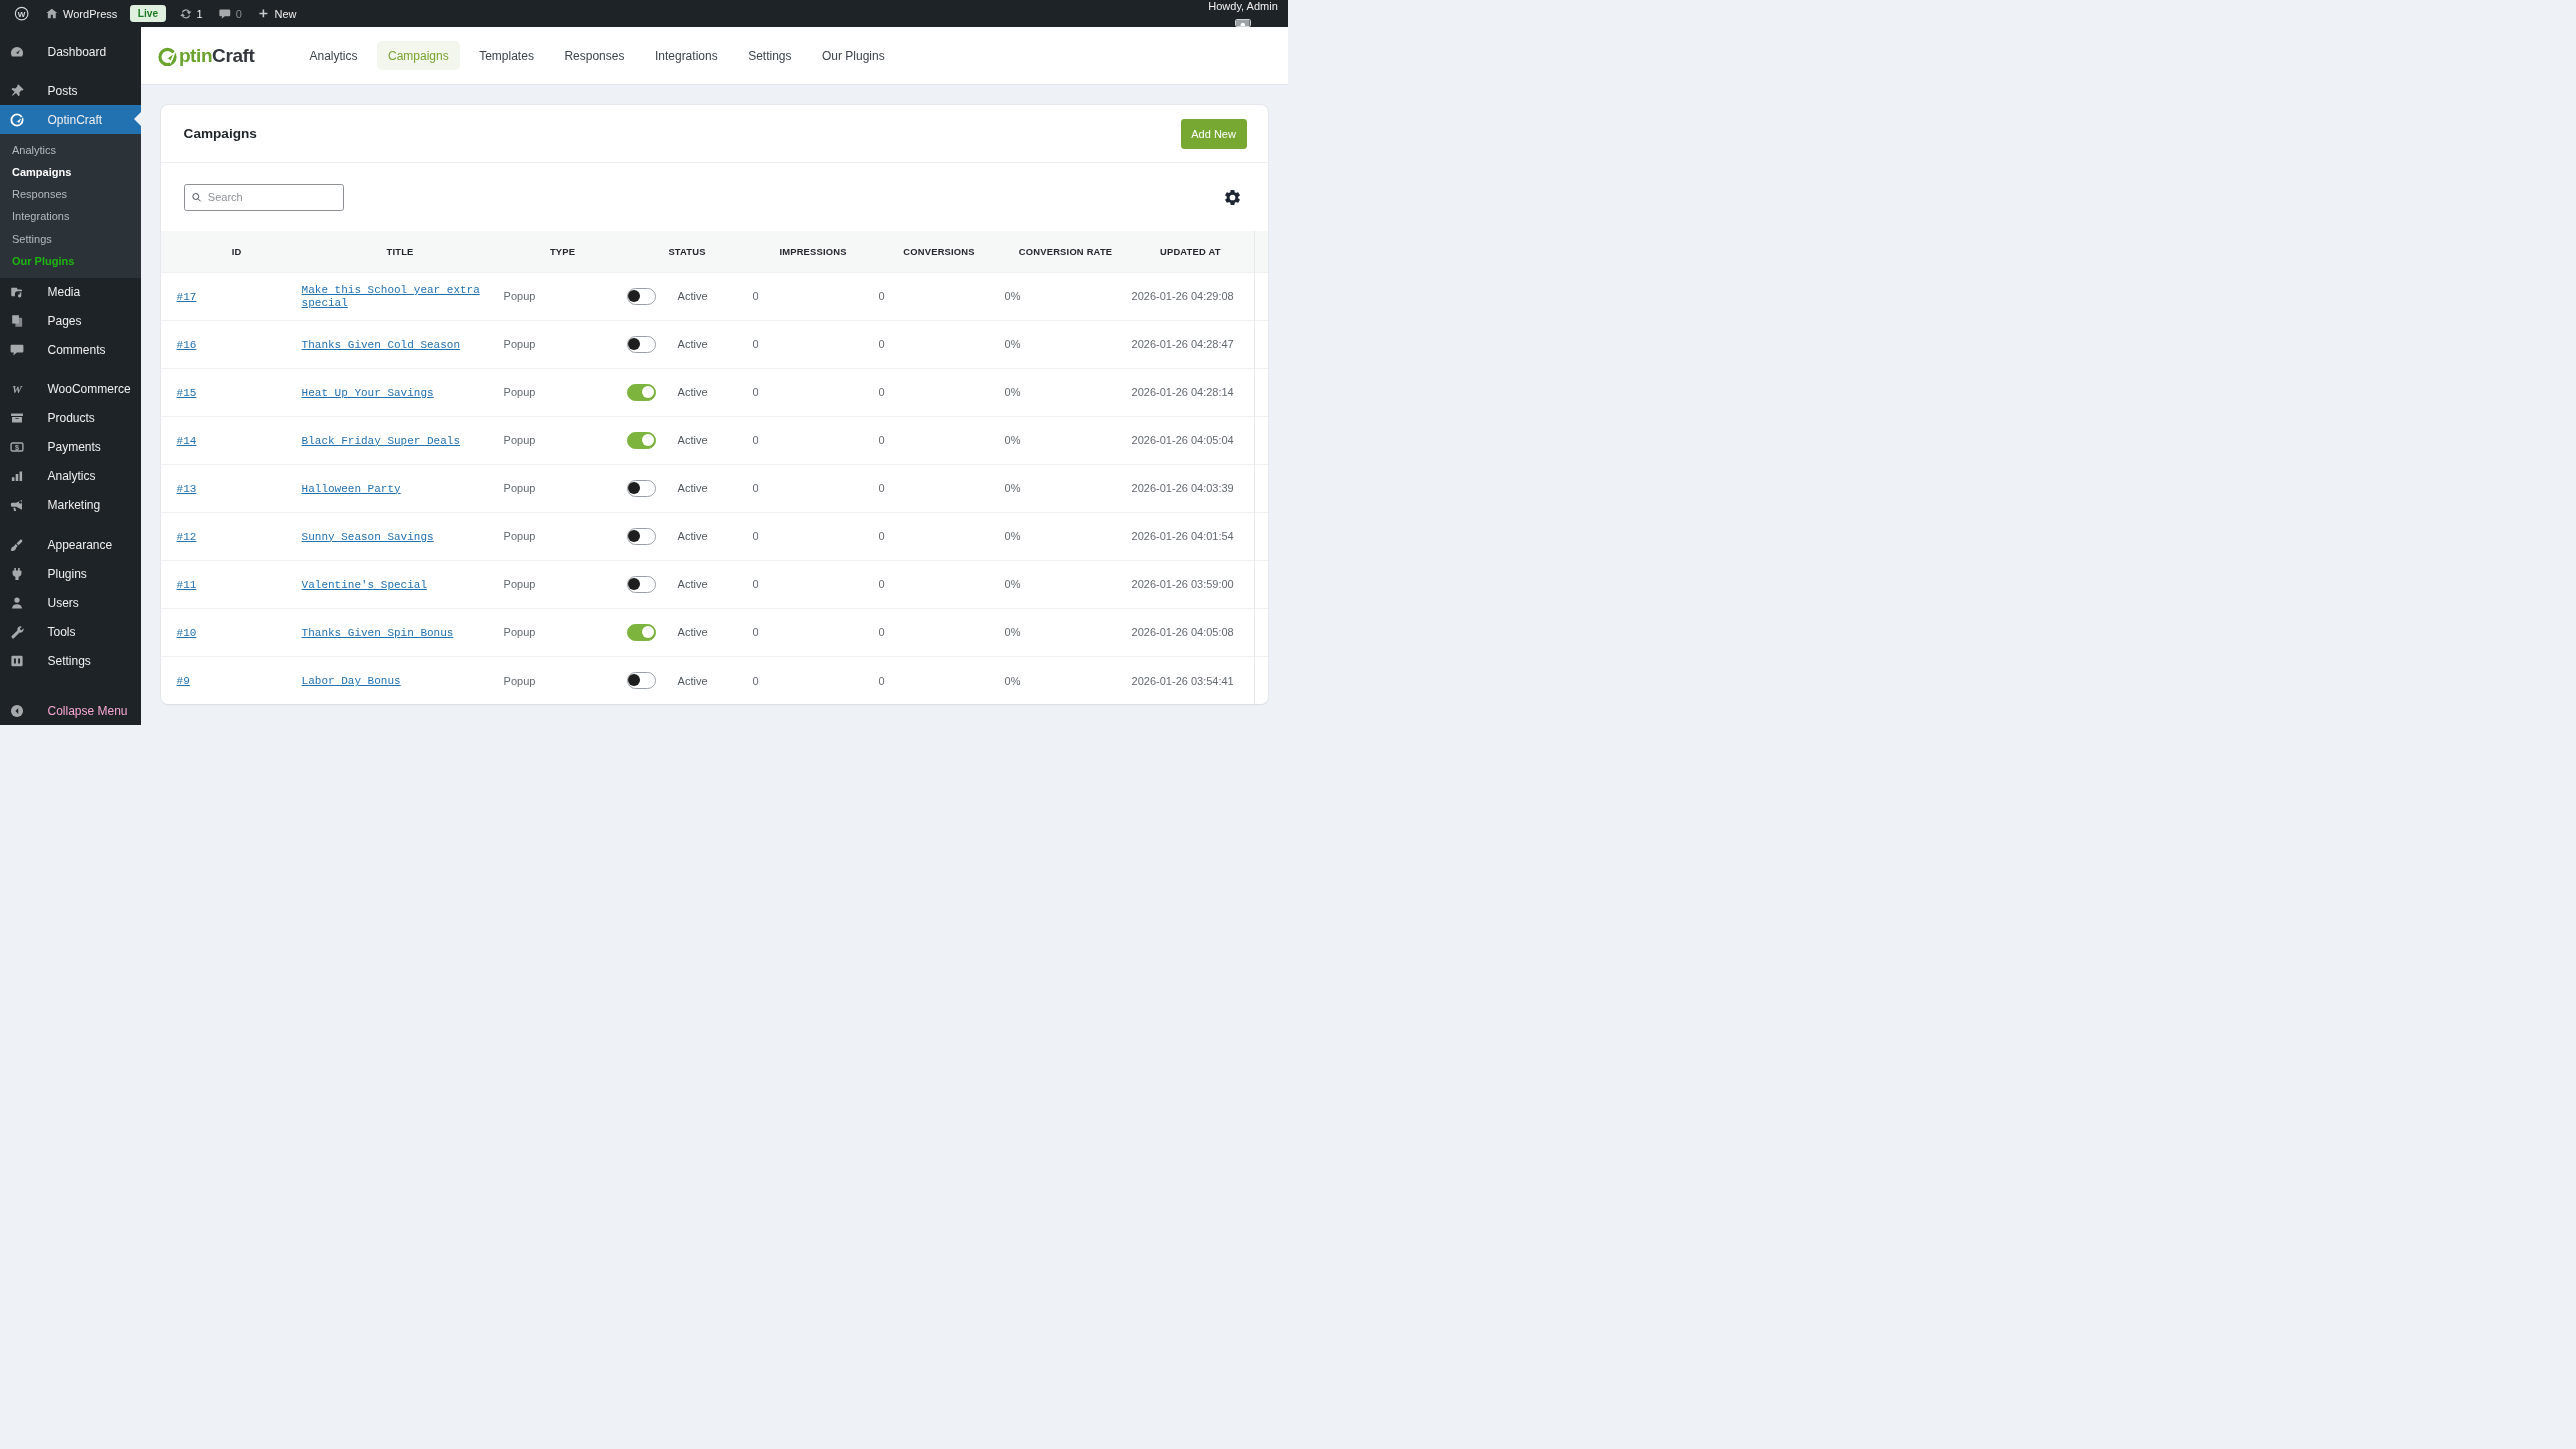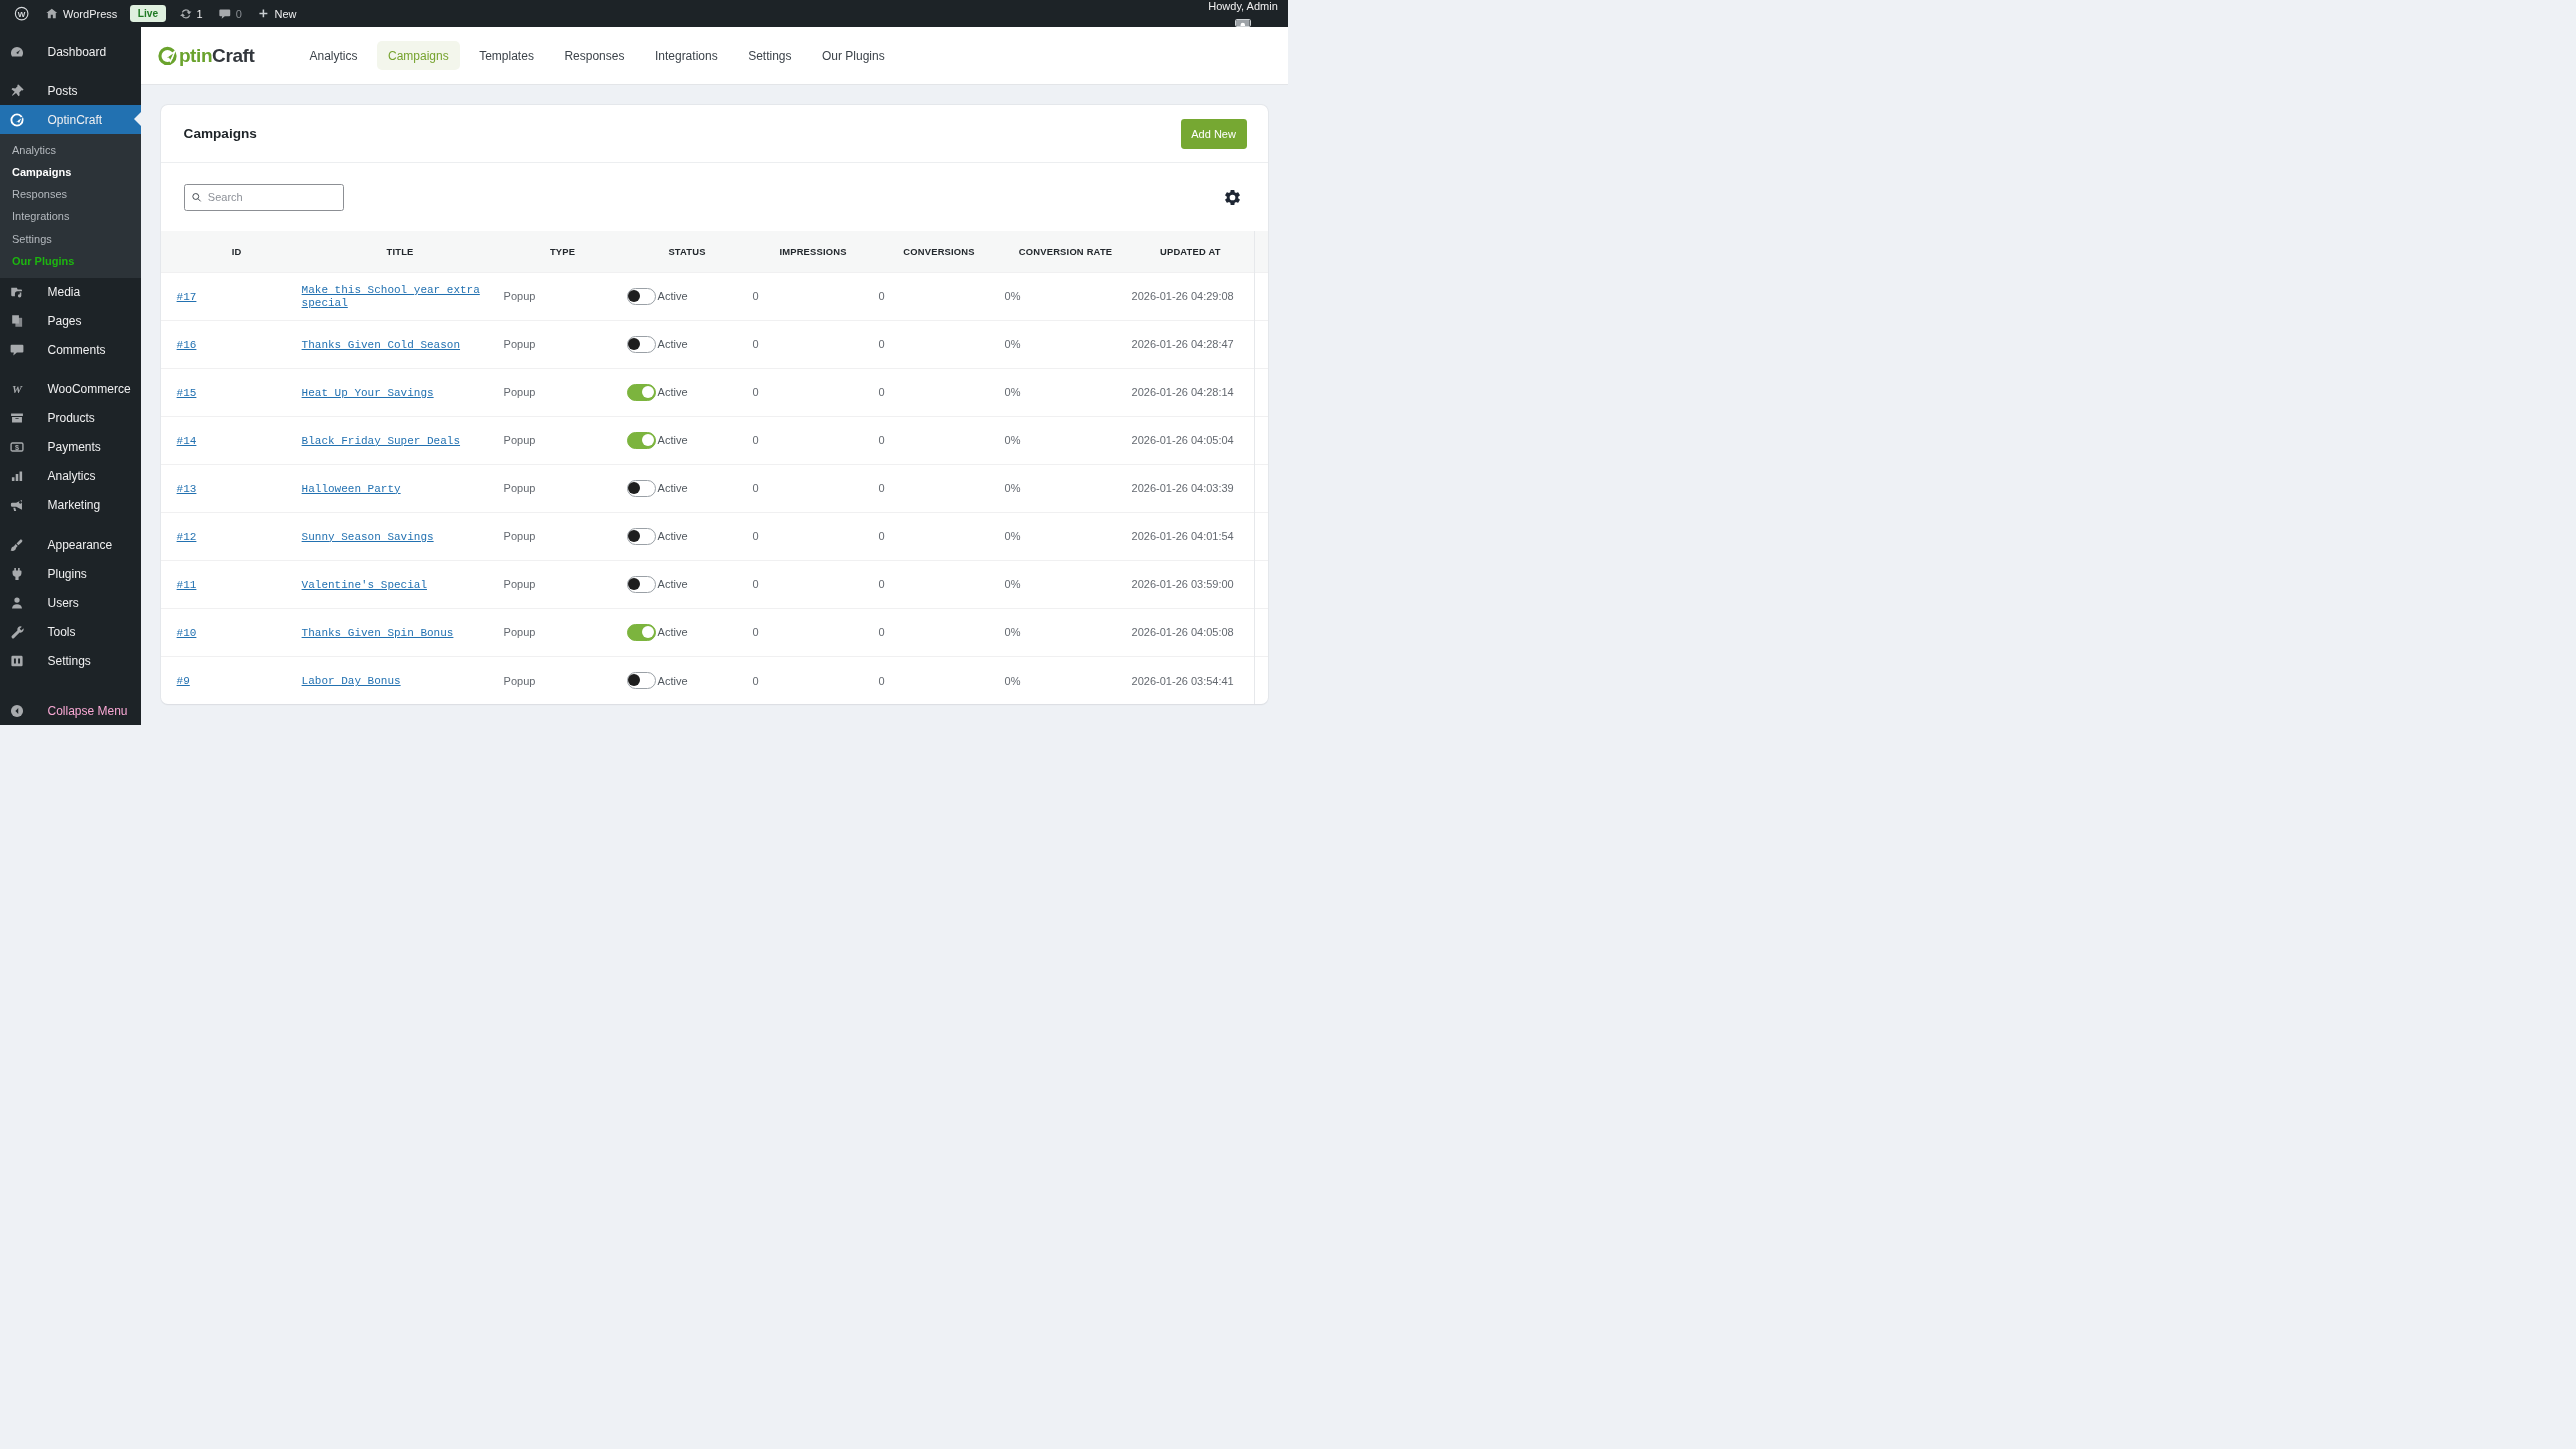--- a/index.html
+++ b/index.html
@@ -40,21 +40,21 @@
   .submenu-item.highlight { font-weight: bold; }
   .menu-sep { height: 10.2px; }
   .collapse-wrap { margin-top: auto; }
 
   
   .content { flex: 1; display: flex; flex-direction: column; background: #eef1f5; }
 
   
   .topnav { height: 58px; background: #fff; border-bottom: 0.9px solid #e3e5e8;
     display: flex; align-items: center; padding-left: 16px; flex-shrink: 0; }
-  .brand { display: flex; align-items: center; font-size: 19px; font-weight: bold; letter-spacing: -0.4px; cursor: default; }
+  .brand { display: flex; align-items: flex-end; font-size: 19px; font-weight: bold; letter-spacing: -0.4px; cursor: default; }
   .brand svg { margin-right: 0.9px; }
   .brand-green { color: #6aa32d; }
   .brand-dark { color: #33373d; }
   .nav-tabs { display: flex; align-items: center; gap: 8.5px; margin-left: 44px; }
   .nav-tab { font-size: 12px; color: #3c434a; padding: 7.7px 11px; border-radius: 5.1px; cursor: pointer; white-space: nowrap; }
   .nav-tab.active { background: #f3f6ec; color: #76a32e; }
 
   
   .page-area { flex: 1; padding: 20.4px 19.6px 0 19.6px; }
   .card { width: 1107px; background: #fff; border-radius: 6.8px;
@@ -74,21 +74,21 @@
   .gear-btn { background: none; border: none; cursor: pointer; padding: 0; line-height: 0; }
 
   
   table { width: 1107px; border-collapse: collapse; table-layout: fixed; }
   th { height: 41px; background: #f6f7f7; font-size: 9.4px; font-weight: bold;
     color: #23282d; text-align: center; letter-spacing: 0.2px; padding: 0 5.1px 0 0; }
   th:first-child, td:first-child { padding-left: 16px; }
   th.spacer-col, td.spacer-col { border-left: 0.9px solid #e6e8eb; padding: 0; }
   td { height: 48px; border-top: 0.9px solid #f0f0f1; font-size: 11px; color: #646970; padding: 0 5.1px 0 0; }
   a.cell-link { color: #2271b1; text-decoration: underline; cursor: pointer; font-family: Liberation Mono, monospace; }
-  .status-cell { display: flex; align-items: center; gap: 2px; }
+  .status-cell { display: flex; align-items: center; gap: 22px; }
   .toggle { width: 29px; height: 17px; border-radius: 8.5px; position: relative;
     display: inline-block; cursor: pointer; flex-shrink: 0;
     background: #fff; border: 1.7px solid #9aa0a6; }
   .toggle .knob { position: absolute; top: 0.9px; left: 0.9px; width: 12px; height: 12px;
     border-radius: 50%; background: #1e1e1e; }
   .toggle.on { background: #7cb43e; border-color: #7cb43e; }
   .toggle.on .knob { left: auto; right: 0.9px; top: 0.9px; width: 12px; height: 12px; background: #fff; }
 </style>
 </head>
 <body>

